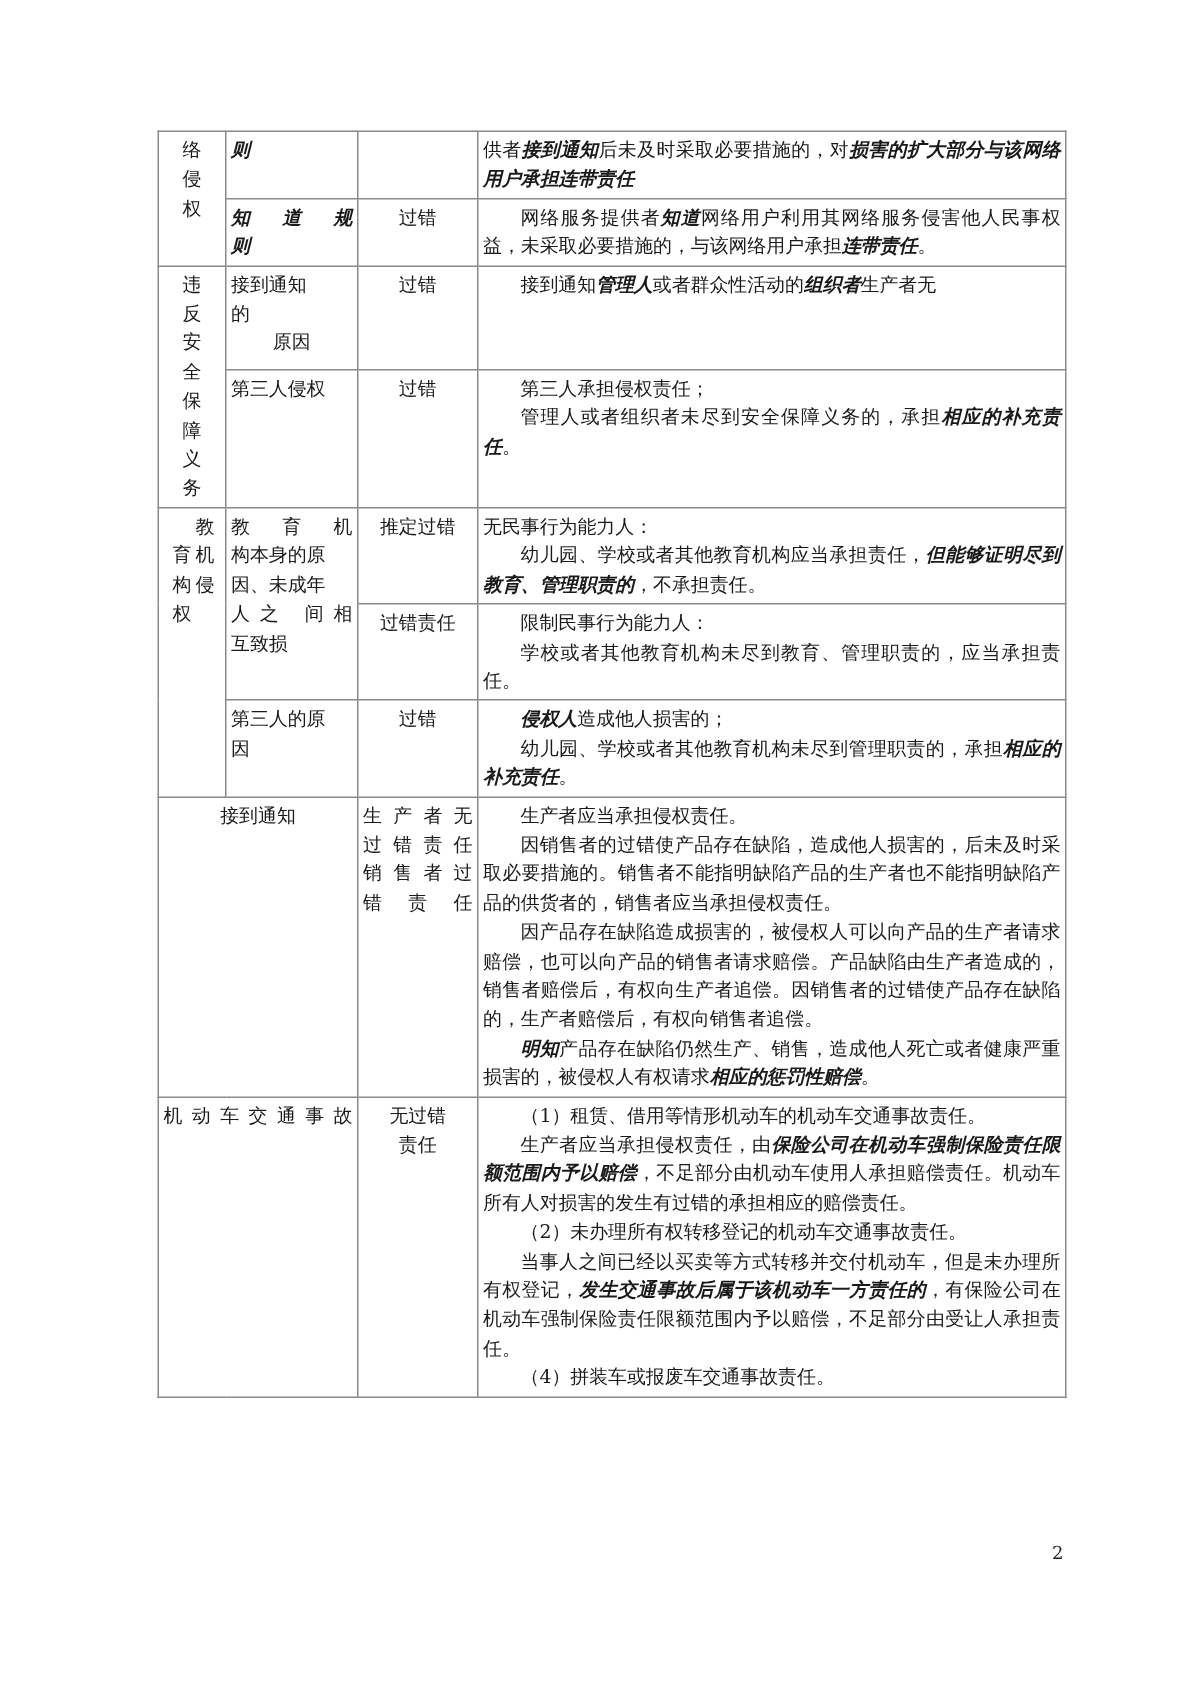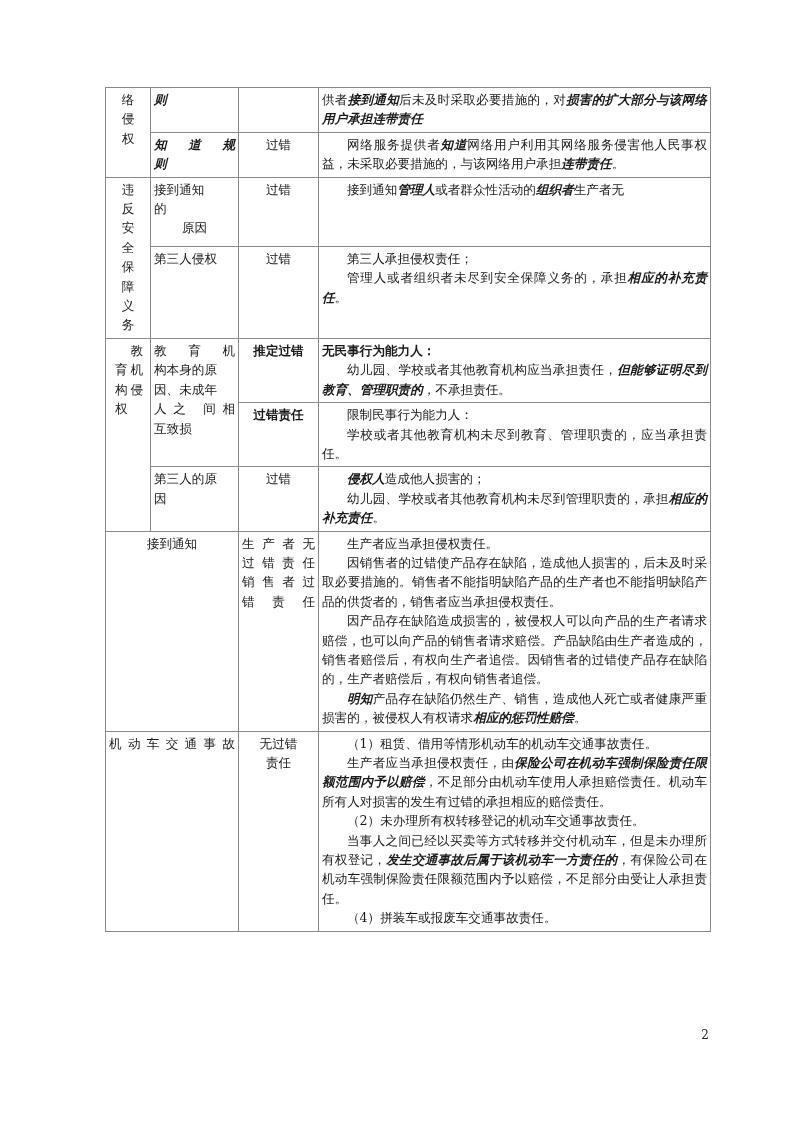--- a/index.html
+++ b/index.html
@@ -69,21 +69,21 @@
   .cell-center { text-align: center; }
   .cell-just {
     text-align: justify;
     text-align-last: justify;
   }
   .just-body {
     text-align: justify;
     margin-top: 37px;
   }
   .indent { text-indent: 25px; }
-  .b { font-weight: bold; }
+  .b { font-weight: normal; }
   .bi { font-weight: bold; font-style: italic; }
   .pad-l { padding-left: 4px; }
 
   .page-number {
     position: absolute;
     right: 84px;
     top: 1028px;
     font-size: 12px;
     font-family: "DejaVu Serif", "Liberation Serif", serif;
     color: #222;

